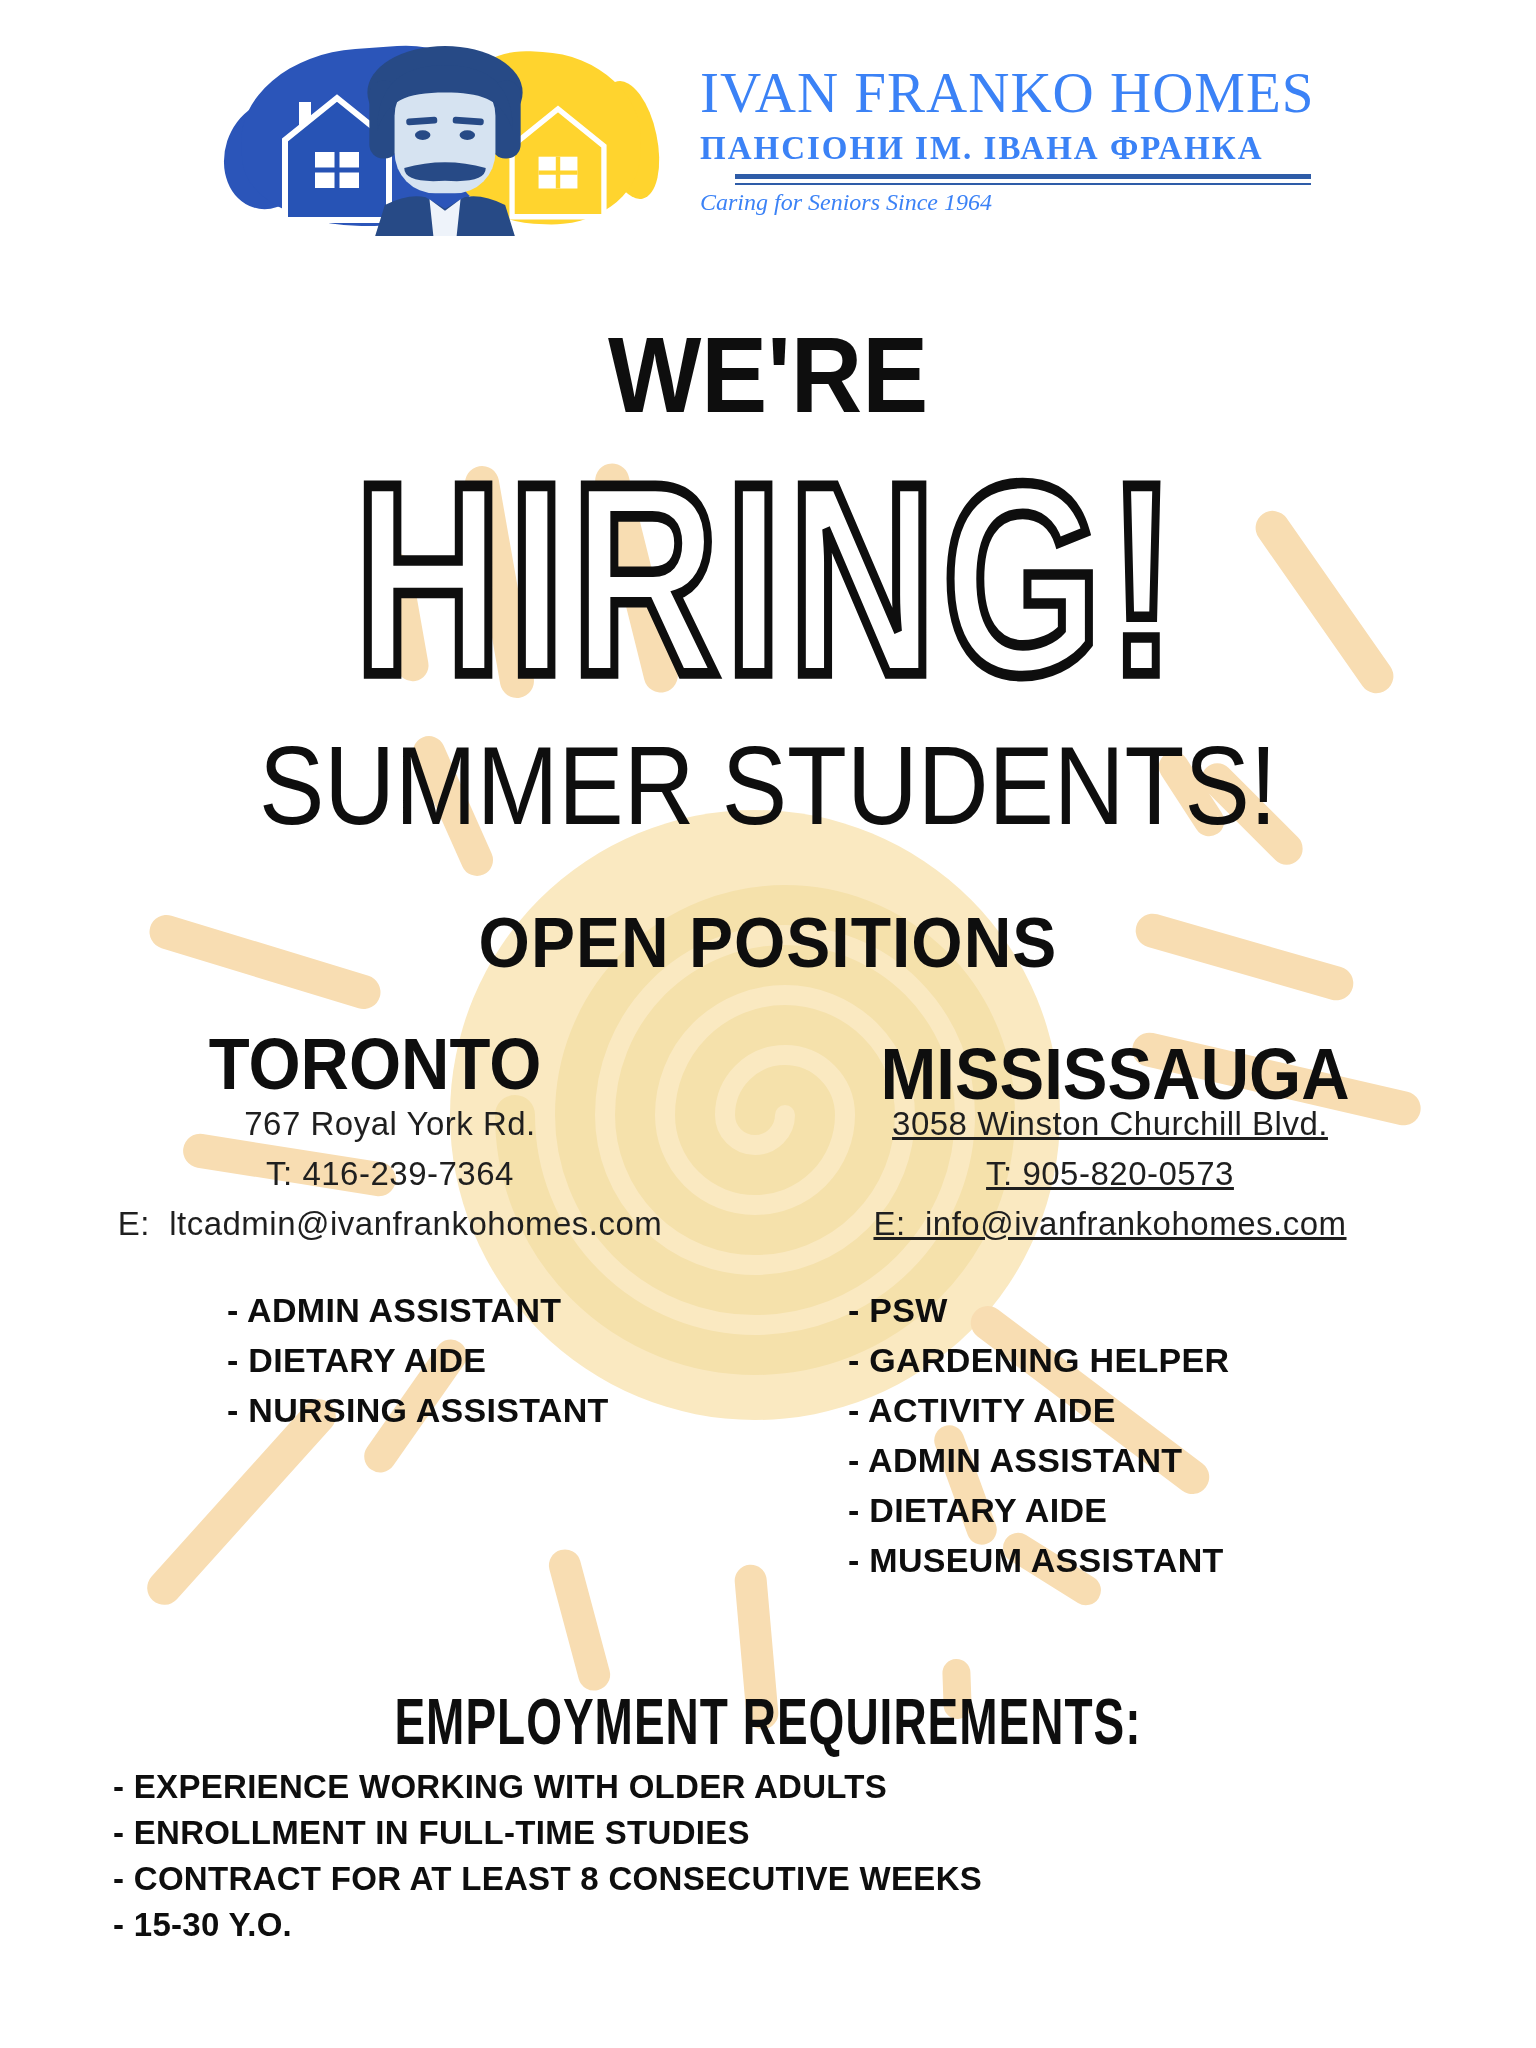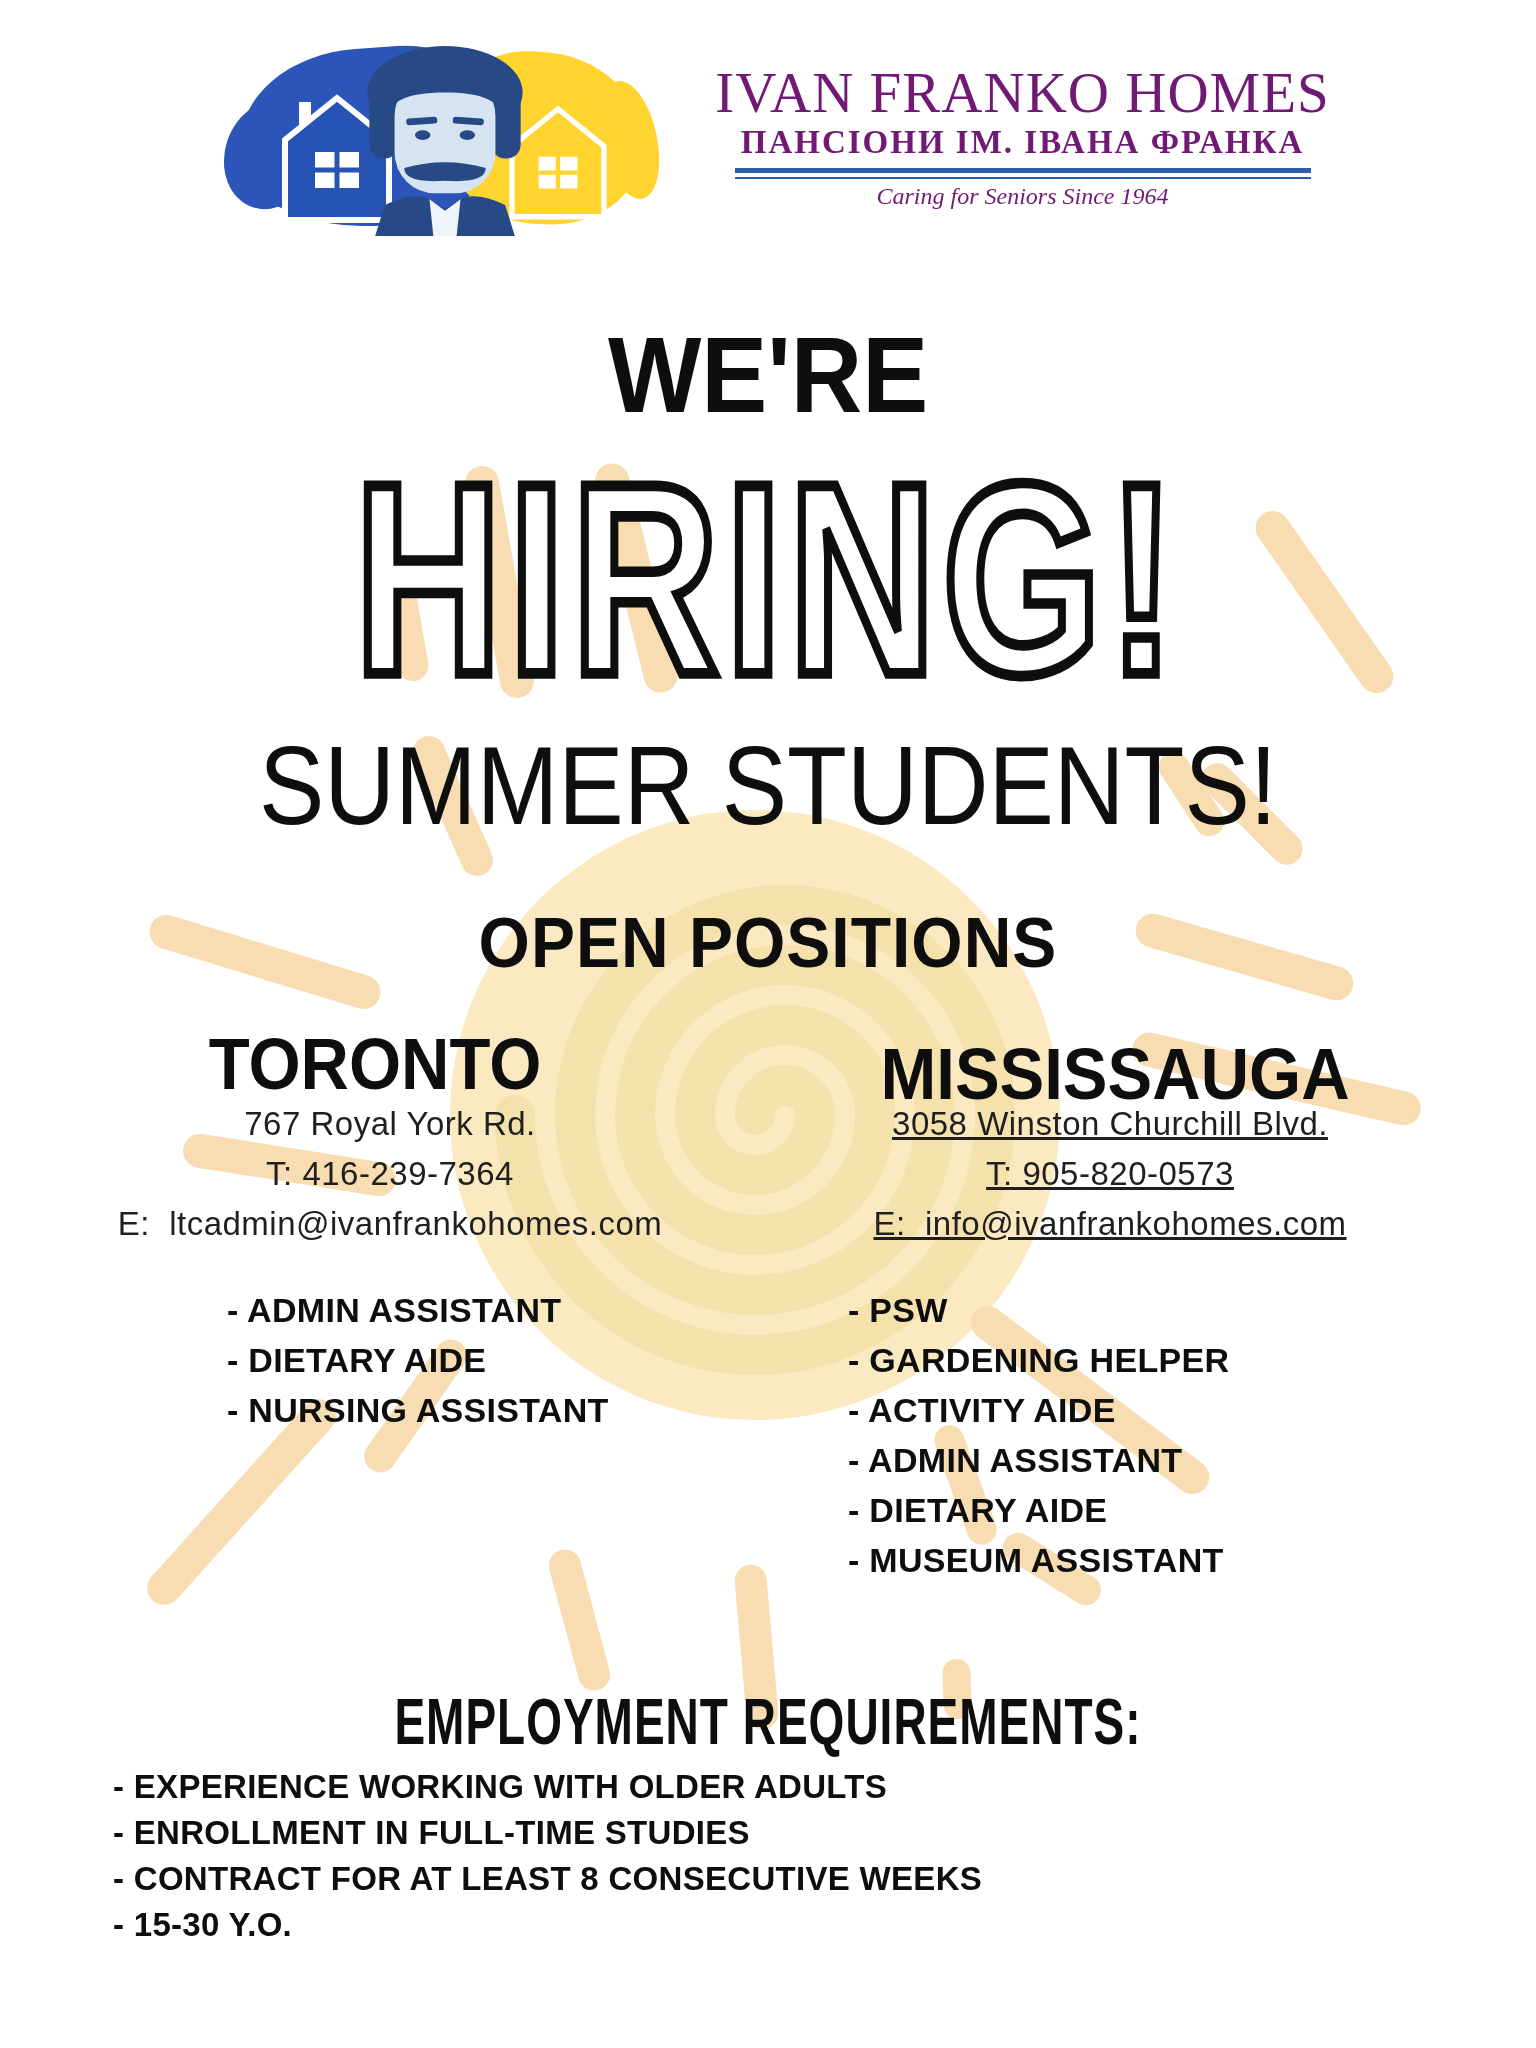--- a/index.html
+++ b/index.html
@@ -21,25 +21,25 @@
   .splash.blue{left:-6px;top:8px;width:262px;height:178px;background:#2b55b9;
     border-radius:46% 38% 44% 52% / 50% 44% 50% 42%;transform:rotate(-4deg);}
   .splash.blue2{left:-22px;top:60px;width:90px;height:110px;background:#2b55b9;
     border-radius:50%;transform:rotate(18deg);}
   .splash.yellow{left:196px;top:12px;width:198px;height:172px;background:#ffd42e;
     border-radius:42% 52% 46% 48% / 46% 50% 42% 52%;transform:rotate(3deg);}
   .splash.yellow2{left:356px;top:40px;width:54px;height:120px;background:#ffd42e;
     border-radius:50%;transform:rotate(-12deg);}
   .house{position:absolute;}
   .portrait{position:absolute;left:98px;top:2px;width:200px;height:194px;}
-  .logo-text{position:absolute;left:700px;top:62px;width:645px;text-align:center;color:#701a75;}
+  .logo-text{position:absolute;left:700px;top:62px;width:645px;color:#3b82f6;}
   .org-name{font-family:"Liberation Serif",serif;font-size:57px;line-height:1.08;
     letter-spacing:1px;white-space:nowrap;}
   .org-name-uk{font-family:"Liberation Serif",serif;font-size:33px;font-weight:700;
-    letter-spacing:2px;white-space:nowrap;}
+    letter-spacing:2px;margin-top:6px;white-space:nowrap;}
   .org-rule{width:576px;height:4px;margin:7px auto 0;
     border-top:5px solid #2e5ca8;border-bottom:2px solid #2e5ca8;}
   .org-tagline{font-family:"Liberation Serif",serif;font-style:italic;font-weight:400;
     font-size:24px;margin-top:4px;}
   
   .center-line{position:absolute;left:0;right:0;text-align:center;line-height:1;white-space:nowrap;}
   .cond{display:inline-block;transform-origin:50% 0;}
   .were{top:322px;font-size:102px;font-weight:700;}
   .were .cond{transform:scale(.97,1.05);}
   .hiring{top:442px;font-size:205px;font-weight:700;color:#ffffff;

